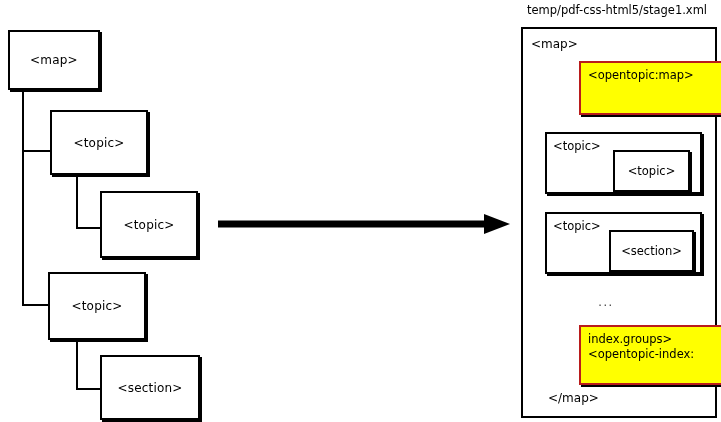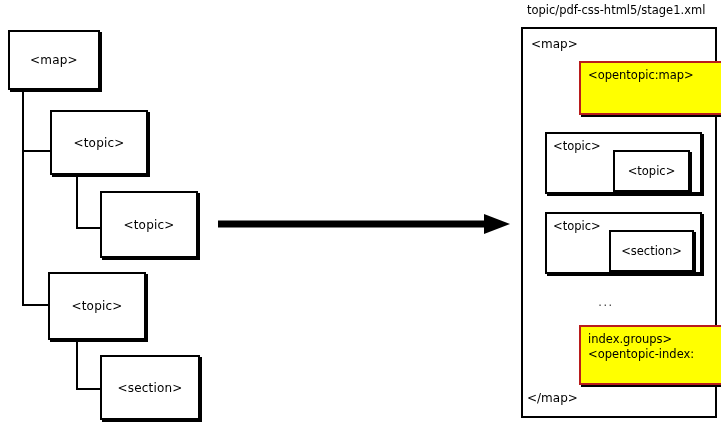--- a/index.html
+++ b/index.html
@@ -167,21 +167,21 @@
   <div class="box" style="left:100px; top:355px; width:100px; height:65px;">
     <span class="lbl">&lt;section&gt;</span>
   </div>
 </div>
 
 <svg id="flow-arrow" viewBox="0 0 295 24">
   <line x1="2" y1="12" x2="272" y2="12" stroke="#000000" stroke-width="7"></line>
   <polygon points="268,2 294,12 268,22" fill="#000000"></polygon>
 </svg>
 
-<div id="panel-title">topic/pdf-css-html5/stage1.xml</div>
+<div id="panel-title">temp/pdf-css-html5/stage1.xml</div>
 
 <div id="right-panel">
 
   <span class="panel-tag" style="left:8px; top:8px;">&lt;map&gt;</span>
 
   <div class="ybox" style="left:22px; top:32px; width:150px; height:54px;">
     <span class="ylbl">&lt;opentopic:map&gt;</span>
   </div>
 
   <div class="group-box" style="left:22px; top:103px; width:157px; height:62px;">
@@ -196,16 +196,16 @@
     <div class="inner-box" style="left:62px; top:16px; width:85px; height:42px;">
       <span class="lbl">&lt;section&gt;</span>
     </div>
   </div>
 
   <div class="ybox" style="left:22px; top:296px; width:150px; height:60px;">
     <span class="ylbl">index.groups&gt;</span>
     <span class="ylbl">&lt;opentopic-index:</span>
   </div>
 
-  <span class="panel-tag" style="left:4px; top:362px;">&lt;/map&gt;</span>
+  <span class="panel-tag" style="left:25px; top:362px;">&lt;/map&gt;</span>
 </div>
 
 <div id="ellipsis">...</div>
 
 </body></html>

